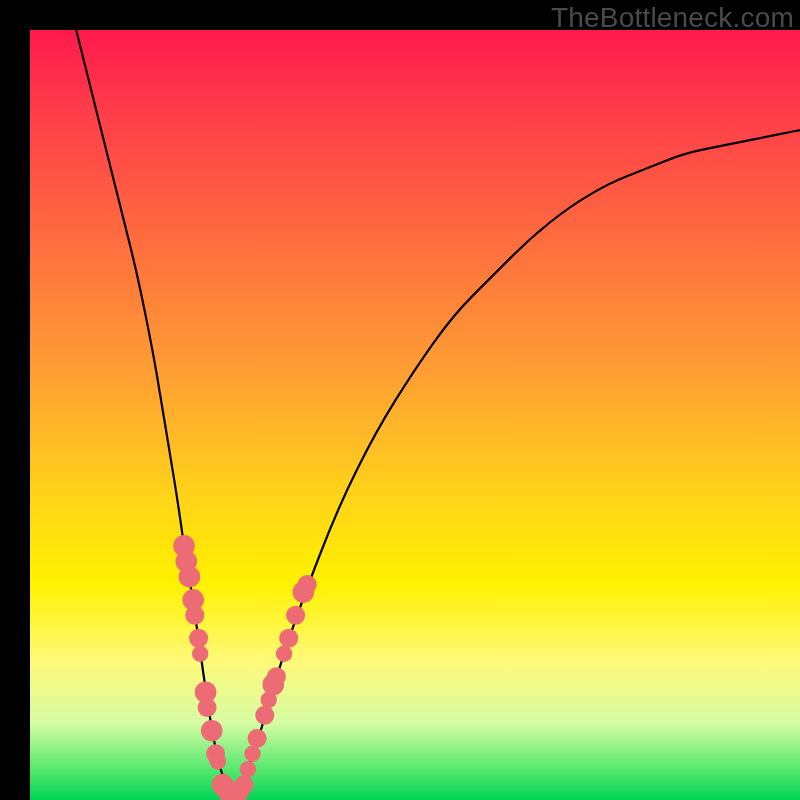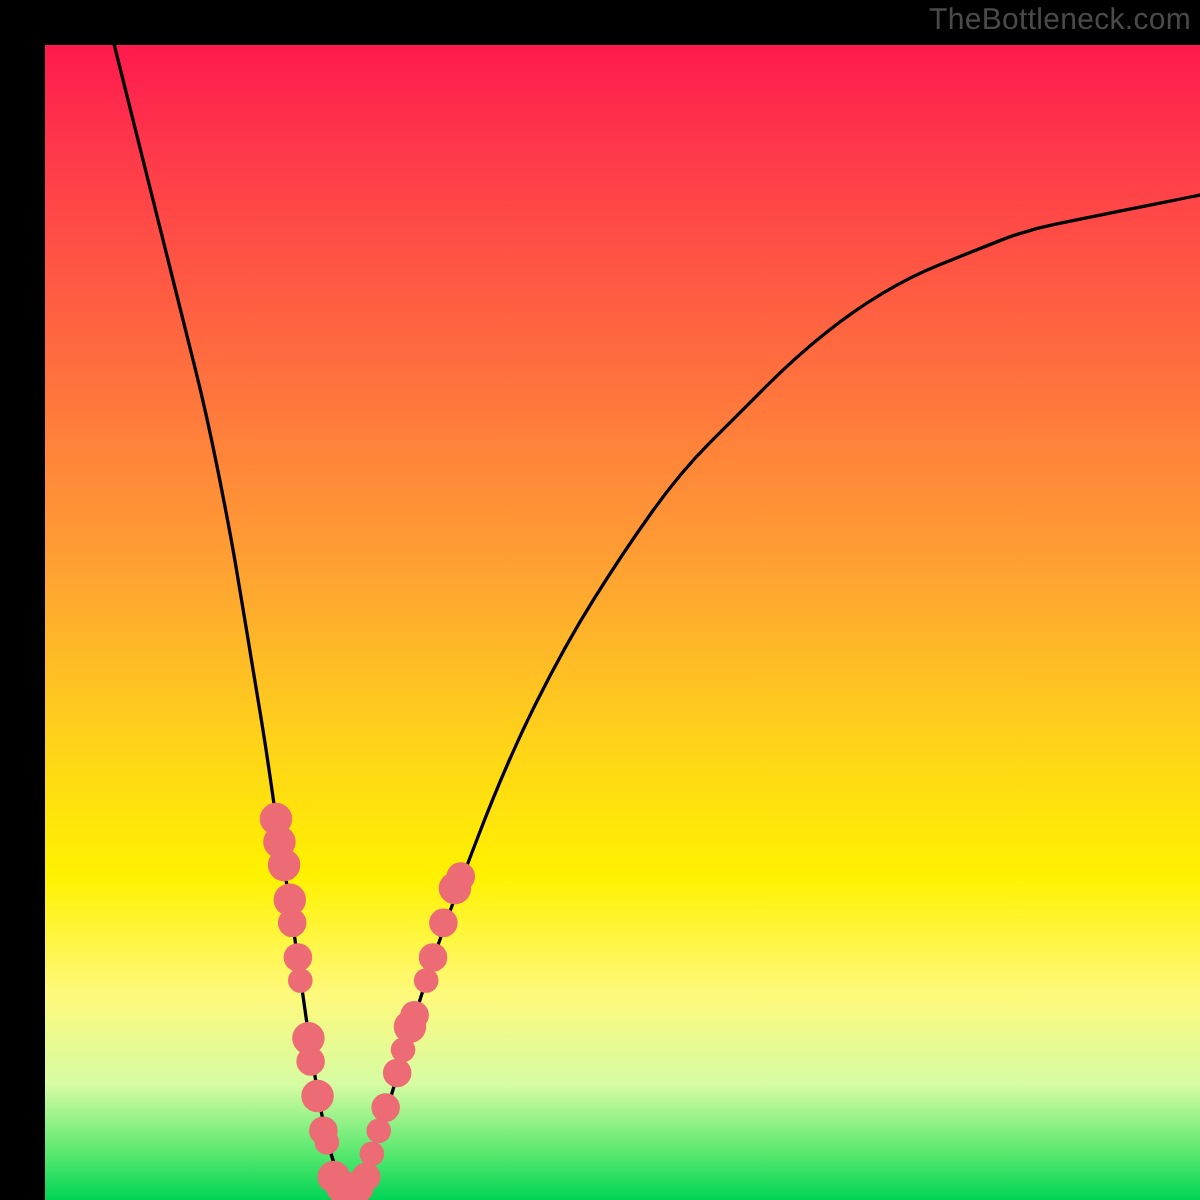--- a/index.html
+++ b/index.html
@@ -36,21 +36,21 @@
       #d6fca3 90%,
       #57e86e 96%,
       #00d455 100%
     );
   }
   .watermark {
     position: absolute;
     top: 2px;
     right: 6px;
     color: #4a4a4a;
-    font-size: 20px;
+    font-size: 28px;
     font-weight: 500;
     letter-spacing: 0.2px;
     user-select: none;
   }
   svg.curve {
     position: absolute;
     left: 0;
     top: 0;
     width: 770px;
     height: 770px;

